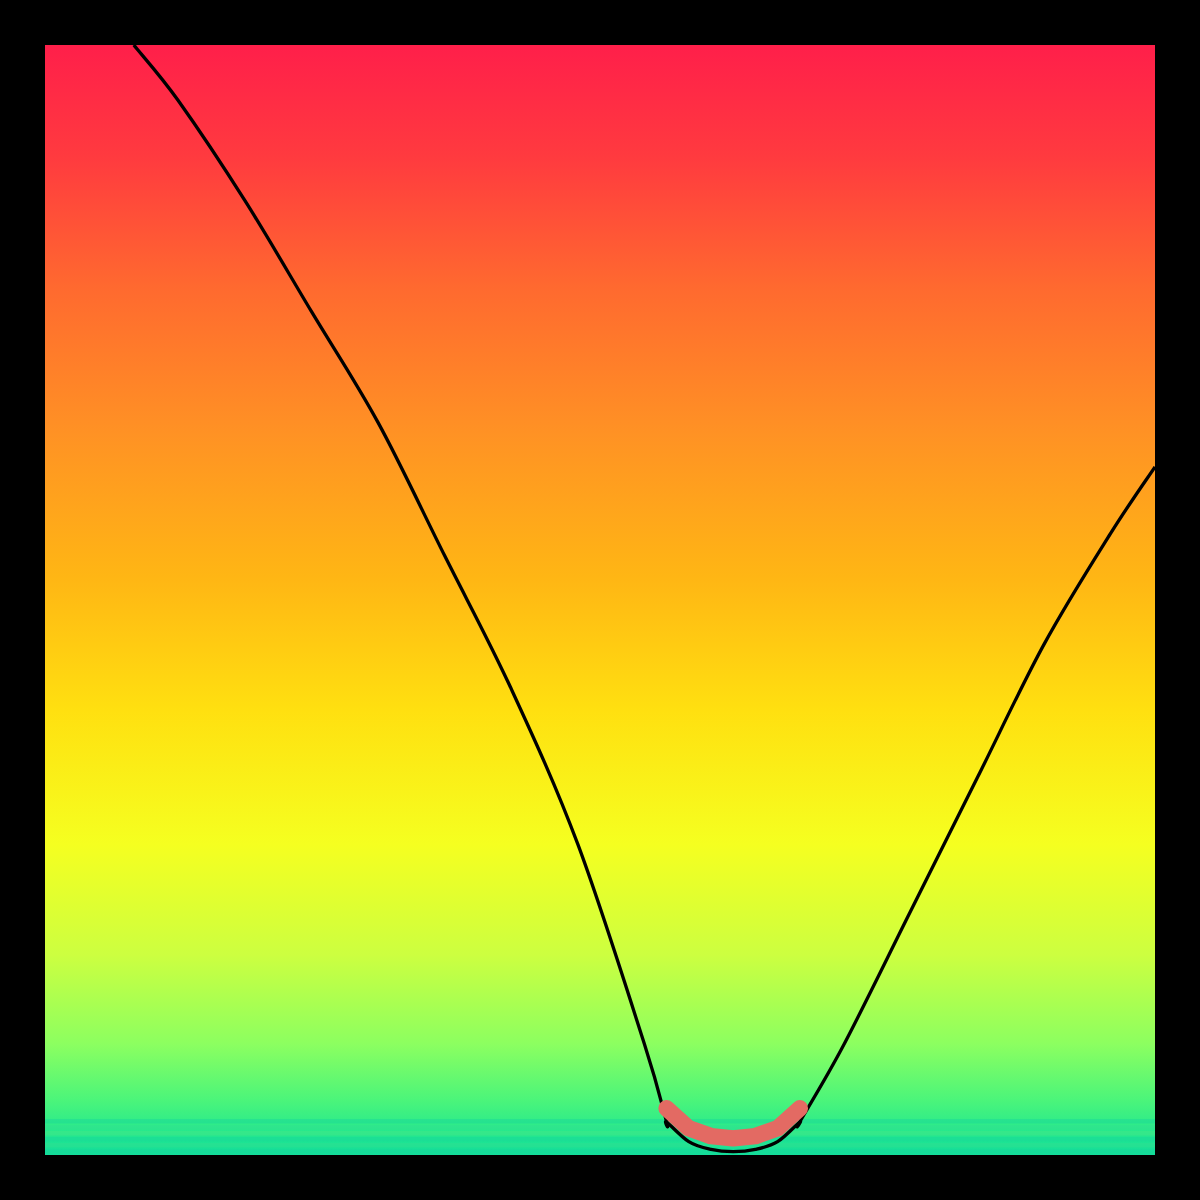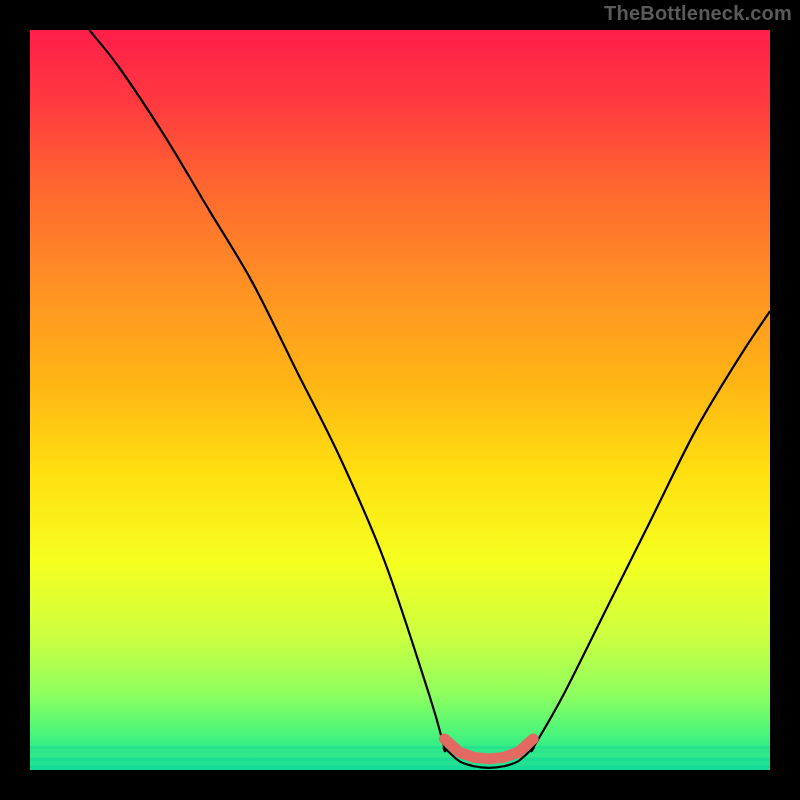--- a/index.html
+++ b/index.html
@@ -27,21 +27,20 @@
     z-index: 10;
   }
   svg {
     display: block;
   }
 </style>
 </head>
 <body>
 
 <div class="frame">
-  <div class="watermark">TheBottleneck.com</div>
 
   <svg width="800" height="800" viewBox="0 0 800 800">
     <defs>
       <linearGradient id="bg-grad" x1="0" y1="0" x2="0" y2="1">
       <stop offset="0.0%" stop-color="#ff1f4a"></stop>
           <stop offset="10.0%" stop-color="#ff3a3f"></stop>
           <stop offset="22.0%" stop-color="#ff6a2f"></stop>
           <stop offset="35.0%" stop-color="#ff9224"></stop>
           <stop offset="48.0%" stop-color="#ffb614"></stop>
           <stop offset="60.0%" stop-color="#ffe010"></stop>

